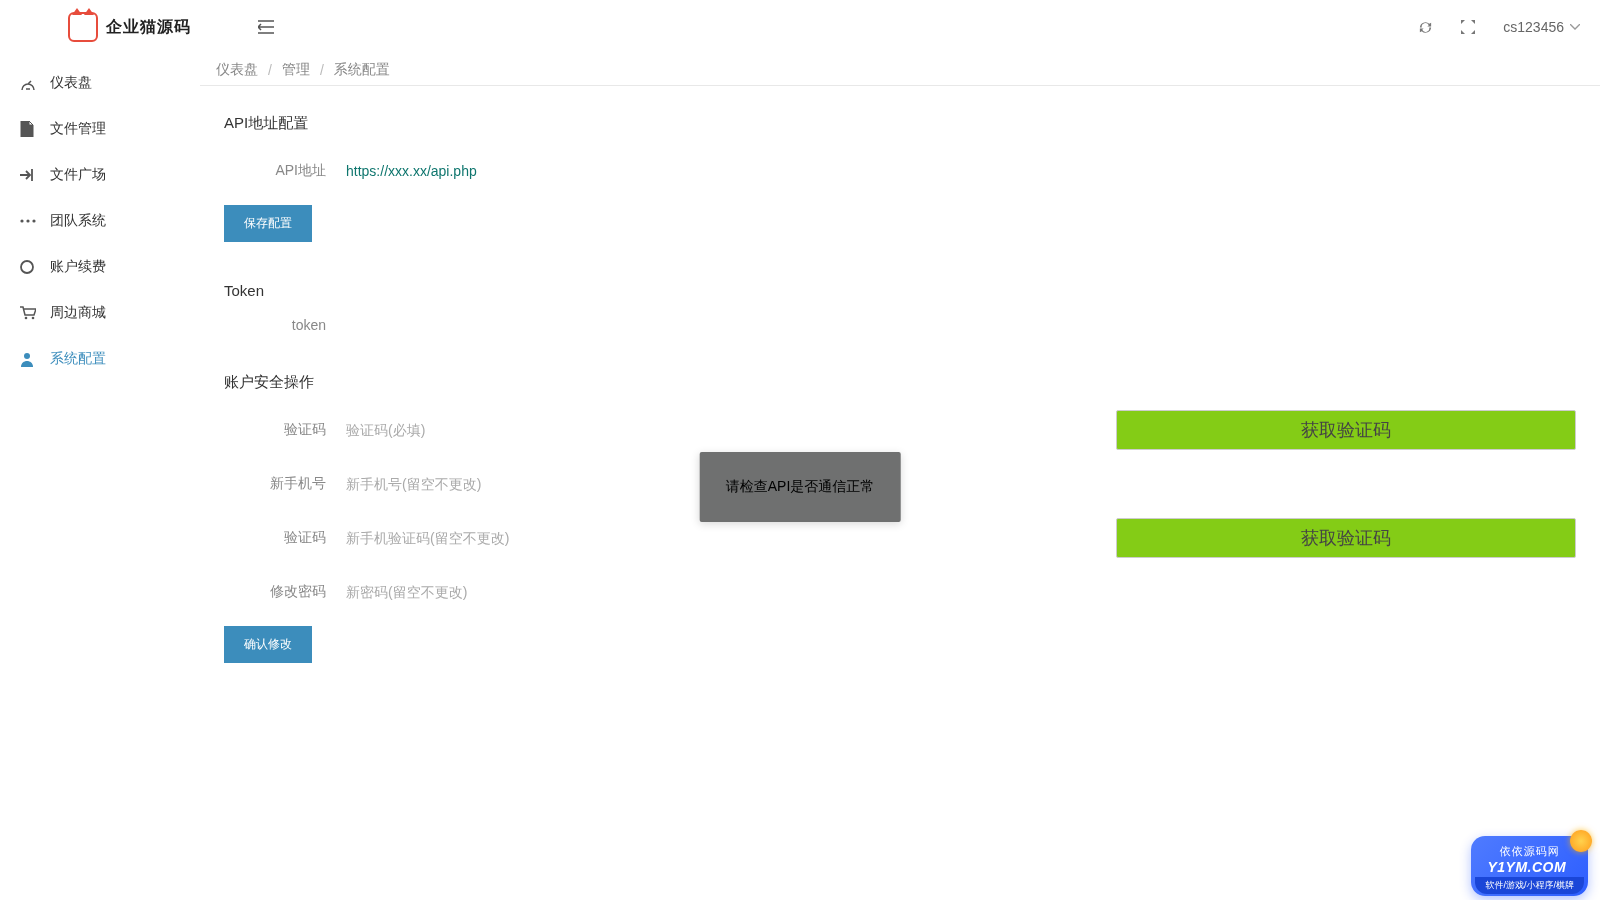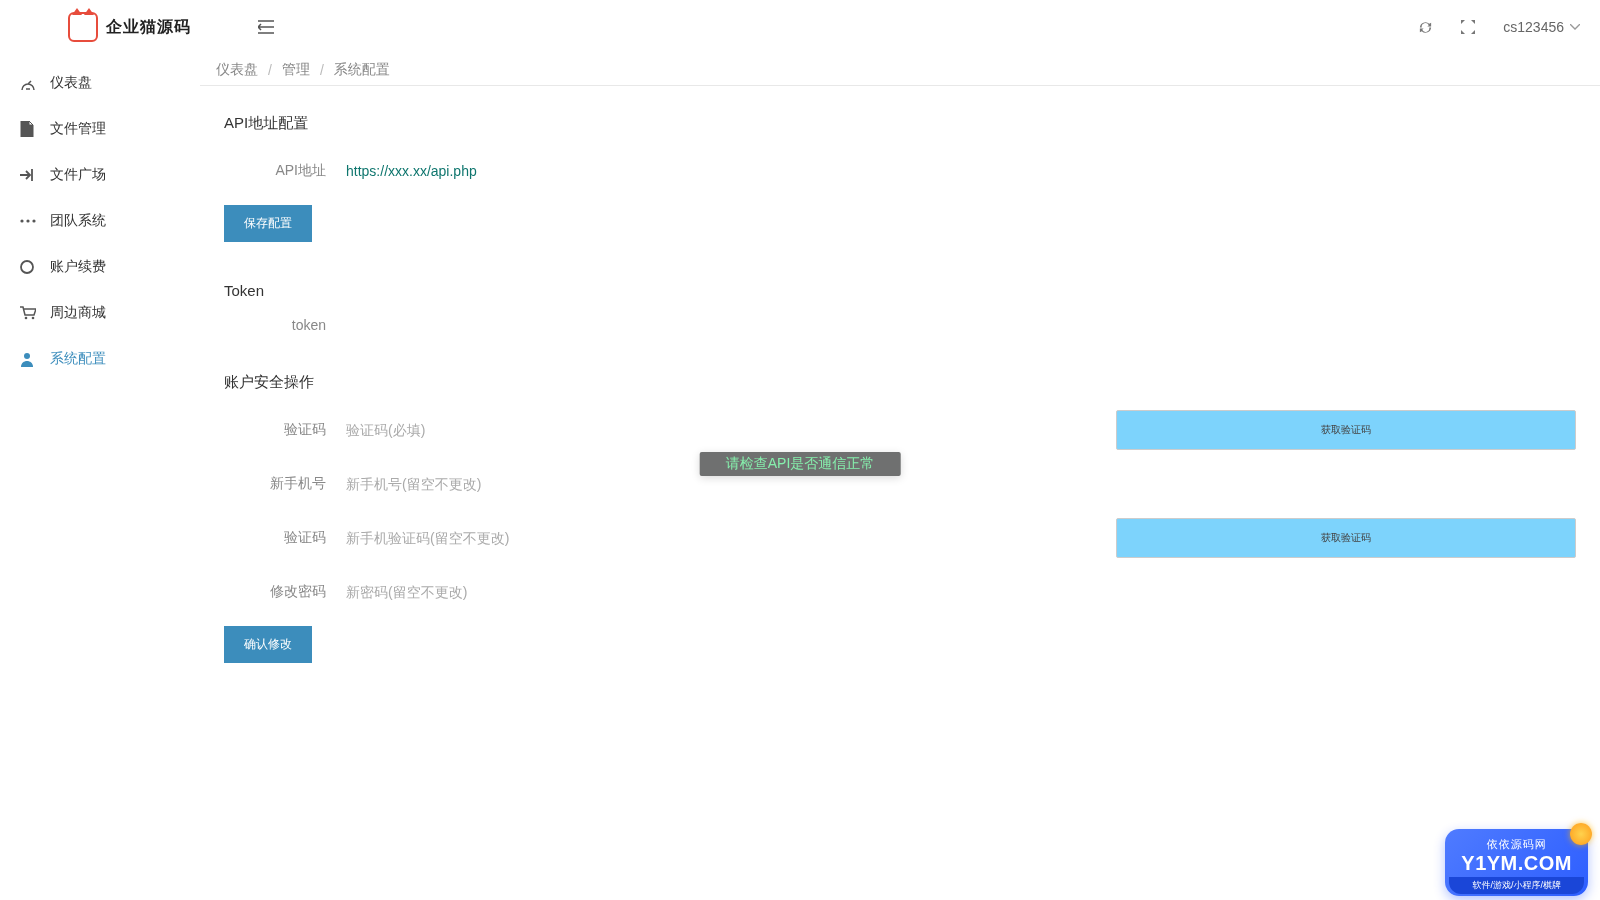--- a/index.html
+++ b/index.html
@@ -41,29 +41,29 @@
 .hint-row { color: #999; font-size: 13px; margin: 8px 0 14px 12px; }
 .hint-star { color: #e74c3c; margin-right: 4px; }
 .hint-proto { color: #e74c3c; font-weight: bold; }
 
 .btn-primary { background: #3c8dbc; color: #fff; border: none; padding: 10px 20px; font-size: 12px; cursor: pointer; }
 
 .section-title.mt { margin-top: 40px; }
 
 .input-group { display: flex; gap: 28px; flex: 1; max-width: 1320px; align-items: center; }
 .input-group .text-input { flex: 1; max-width: 780px; border: none; }
-.btn-outline { flex: 0 0 460px; margin-left: auto; height: 40px; background: #7dd3fc; border: 1px solid #ccc; color: #444; font-size: 10px; cursor: pointer; border-radius: 2px; }
-
-.toast { position: absolute; left: 50%; top: 452px; transform: translateX(-50%); background: #6f7070; color: #86efac; padding: 3px 26px; font-size: 14px; border-radius: 2px; box-shadow: 0 2px 8px rgba(0,0,0,0.15); }
+.btn-outline { flex: 0 0 460px; margin-left: auto; height: 40px; background: #84cc16; border: 1px solid #ccc; color: #444; font-size: 18px; cursor: pointer; border-radius: 2px; }
+
+.toast { position: absolute; left: 50%; top: 452px; transform: translateX(-50%); background: #6f7070; color: #000000; padding: 26px 26px; font-size: 14px; border-radius: 2px; box-shadow: 0 2px 8px rgba(0,0,0,0.15); }
 
 .watermark { position: absolute; right: 12px; bottom: 4px; }
 .wm-badge { background: linear-gradient(135deg, #4f7bff, #2d5eff); color: #fff; border-radius: 14px; padding: 8px 16px 6px; box-shadow: 0 4px 12px rgba(0,60,255,0.3); position: relative; }
 .wm-badge::after { content:""; position:absolute; right:-4px; top:-6px; width:22px; height:22px; border-radius:50%; background:radial-gradient(circle,#ffd24d,#ff9b1a); box-shadow:0 0 6px rgba(255,180,0,0.7); }
 .wm-title { font-size: 11px; display:block; text-align:center; letter-spacing:1px; }
-.wm-url { font-size: 20px; font-weight: bold; letter-spacing: 0.5px; }
+.wm-url { font-size: 14px; font-weight: bold; font-style: italic; letter-spacing: 0.5px; }
 .wm-sub { font-size: 9px; display:block; text-align:center; background:#1a46d8; margin:2px -12px -4px; padding:2px 10px; border-radius:0 0 12px 12px; }
 
 svg { display:block; }
 </style>
 </head>
 <body>
 
 <div class="header">
   <div class="logo-area">
     <span class="logo-cat"></span>

